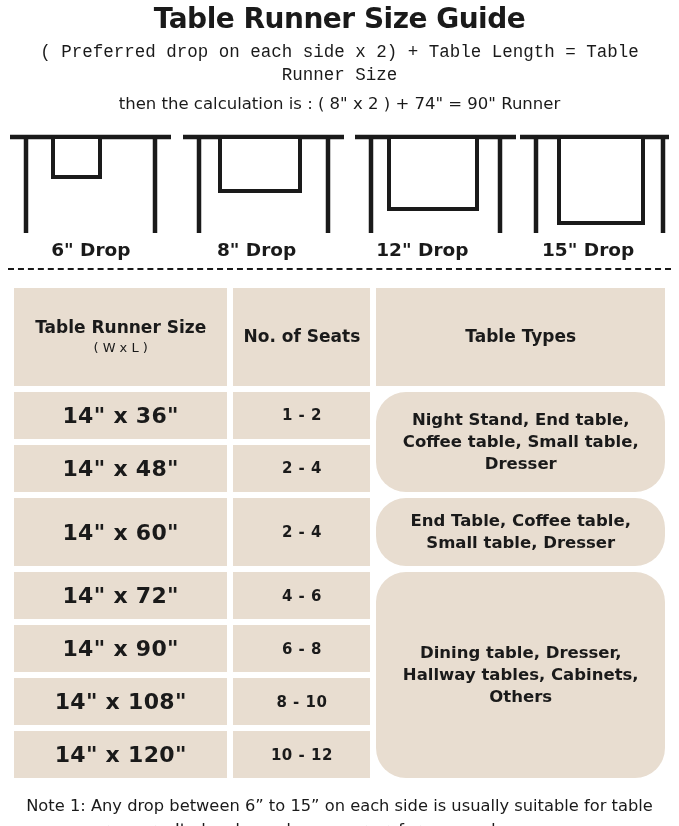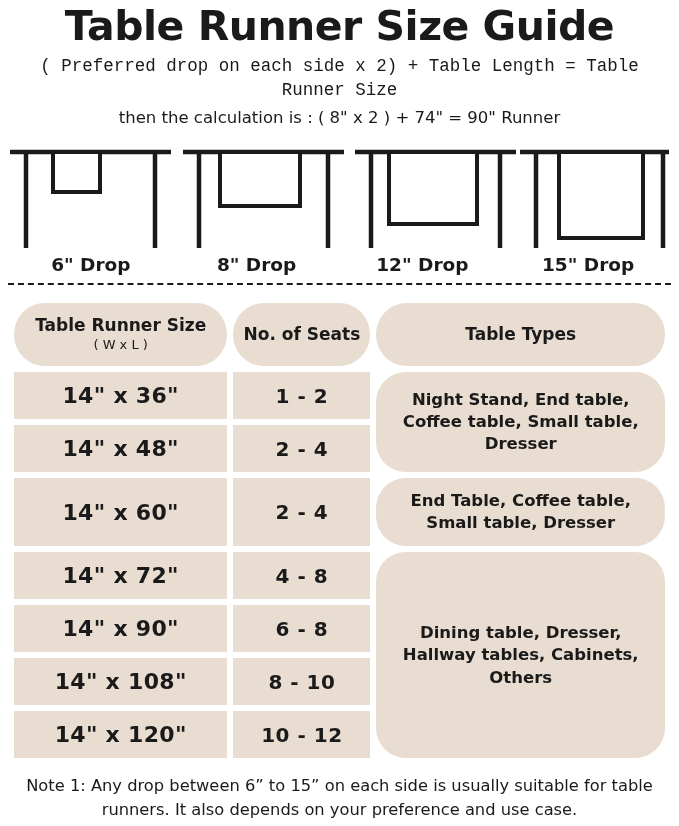--- a/index.html
+++ b/index.html
@@ -17,21 +17,21 @@
   }
   .page {
     width: 679px;
     height: 826px;
     position: relative;
     padding: 0 8px;
   }
   
   .title {
     text-align: center;
-    font-size: 41px;
+    font-size: 28px;
     font-weight: bold;
     letter-spacing: -0.5px;
     margin: 4px 0 6px 0;
     line-height: 1.1;
     font-family: "DejaVu Sans", sans-serif;
   }
   .formula {
     text-align: center;
     font-size: 17.5px;
     line-height: 1.35;
@@ -80,38 +80,37 @@
     text-align: center;
     vertical-align: middle;
     font-weight: bold;
     color: #1a1a1a;
   }
   th.col-size { width: 210px; }
   th.col-seats { width: 135px; }
   th.col-types { width: 284px; }
   th.head {
     font-size: 17px;
-    padding: 13px 6px;
+    padding: 30px 6px;
     line-height: 1.15;
-    border-radius: 31px;
   }
   th.head .sub {
     display: block;
     font-size: 13px;
     font-weight: normal;
     margin-top: 3px;
   }
   td.size-cell {
     font-size: 22px;
     font-weight: normal;
     padding: 11px 4px;
     letter-spacing: 0.3px;
   }
   td.seats-cell {
-    font-size: 20px;
+    font-size: 15px;
     font-weight: normal;
     padding: 11px 4px;
     letter-spacing: 0.5px;
   }
   td.types-cell {
     font-size: 16.5px;
     font-weight: bold;
     padding: 12px 16px;
     line-height: 1.34;
     border-radius: 30px;
@@ -197,21 +196,21 @@
         <td class="size-cell">14" x 48"</td>
         <td class="seats-cell">2 - 4</td>
       </tr>
       <tr>
         <td class="size-cell">14" x 60"</td>
         <td class="seats-cell">2 - 4</td>
         <td class="types-cell">End Table, Coffee table, Small table, Dresser</td>
       </tr>
       <tr>
         <td class="size-cell">14" x 72"</td>
-        <td class="seats-cell">4 - 8</td>
+        <td class="seats-cell">4 - 6</td>
         <td class="types-cell" rowspan="4">Dining table, Dresser, Hallway tables, Cabinets, Others</td>
       </tr>
       <tr>
         <td class="size-cell">14" x 90"</td>
         <td class="seats-cell">6 - 8</td>
       </tr>
       <tr>
         <td class="size-cell">14" x 108"</td>
         <td class="seats-cell">8 - 10</td>
       </tr>

